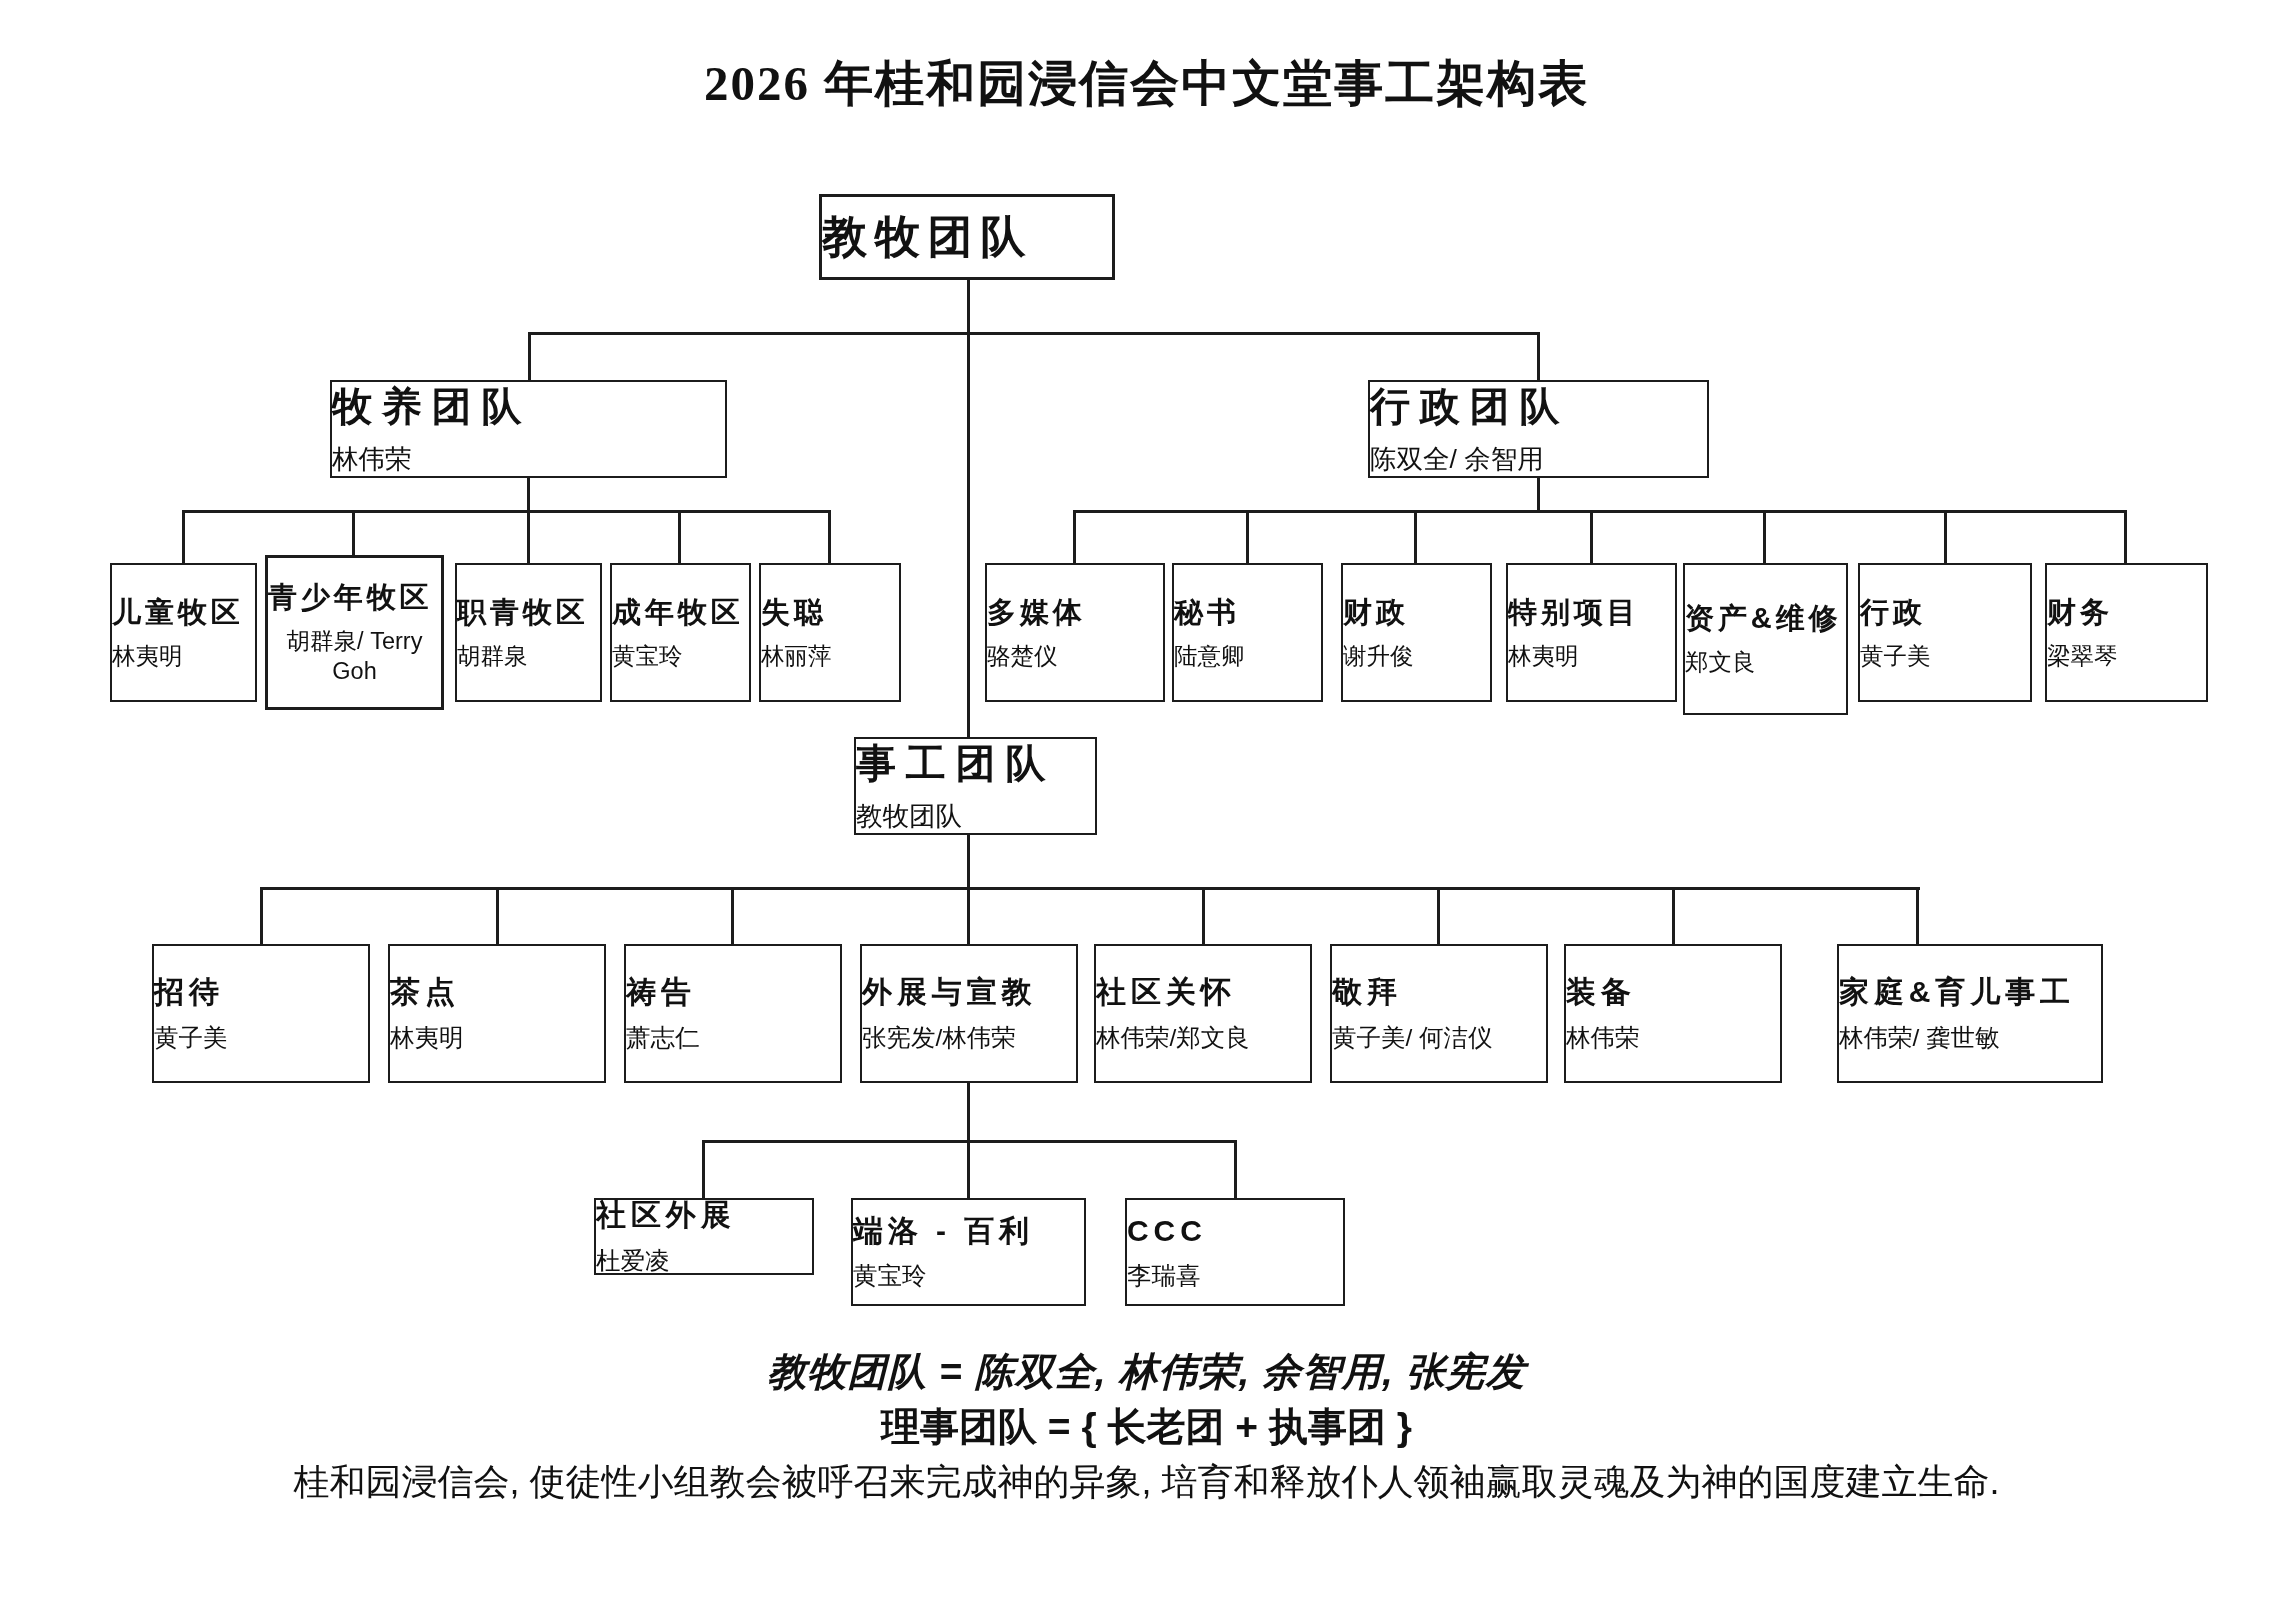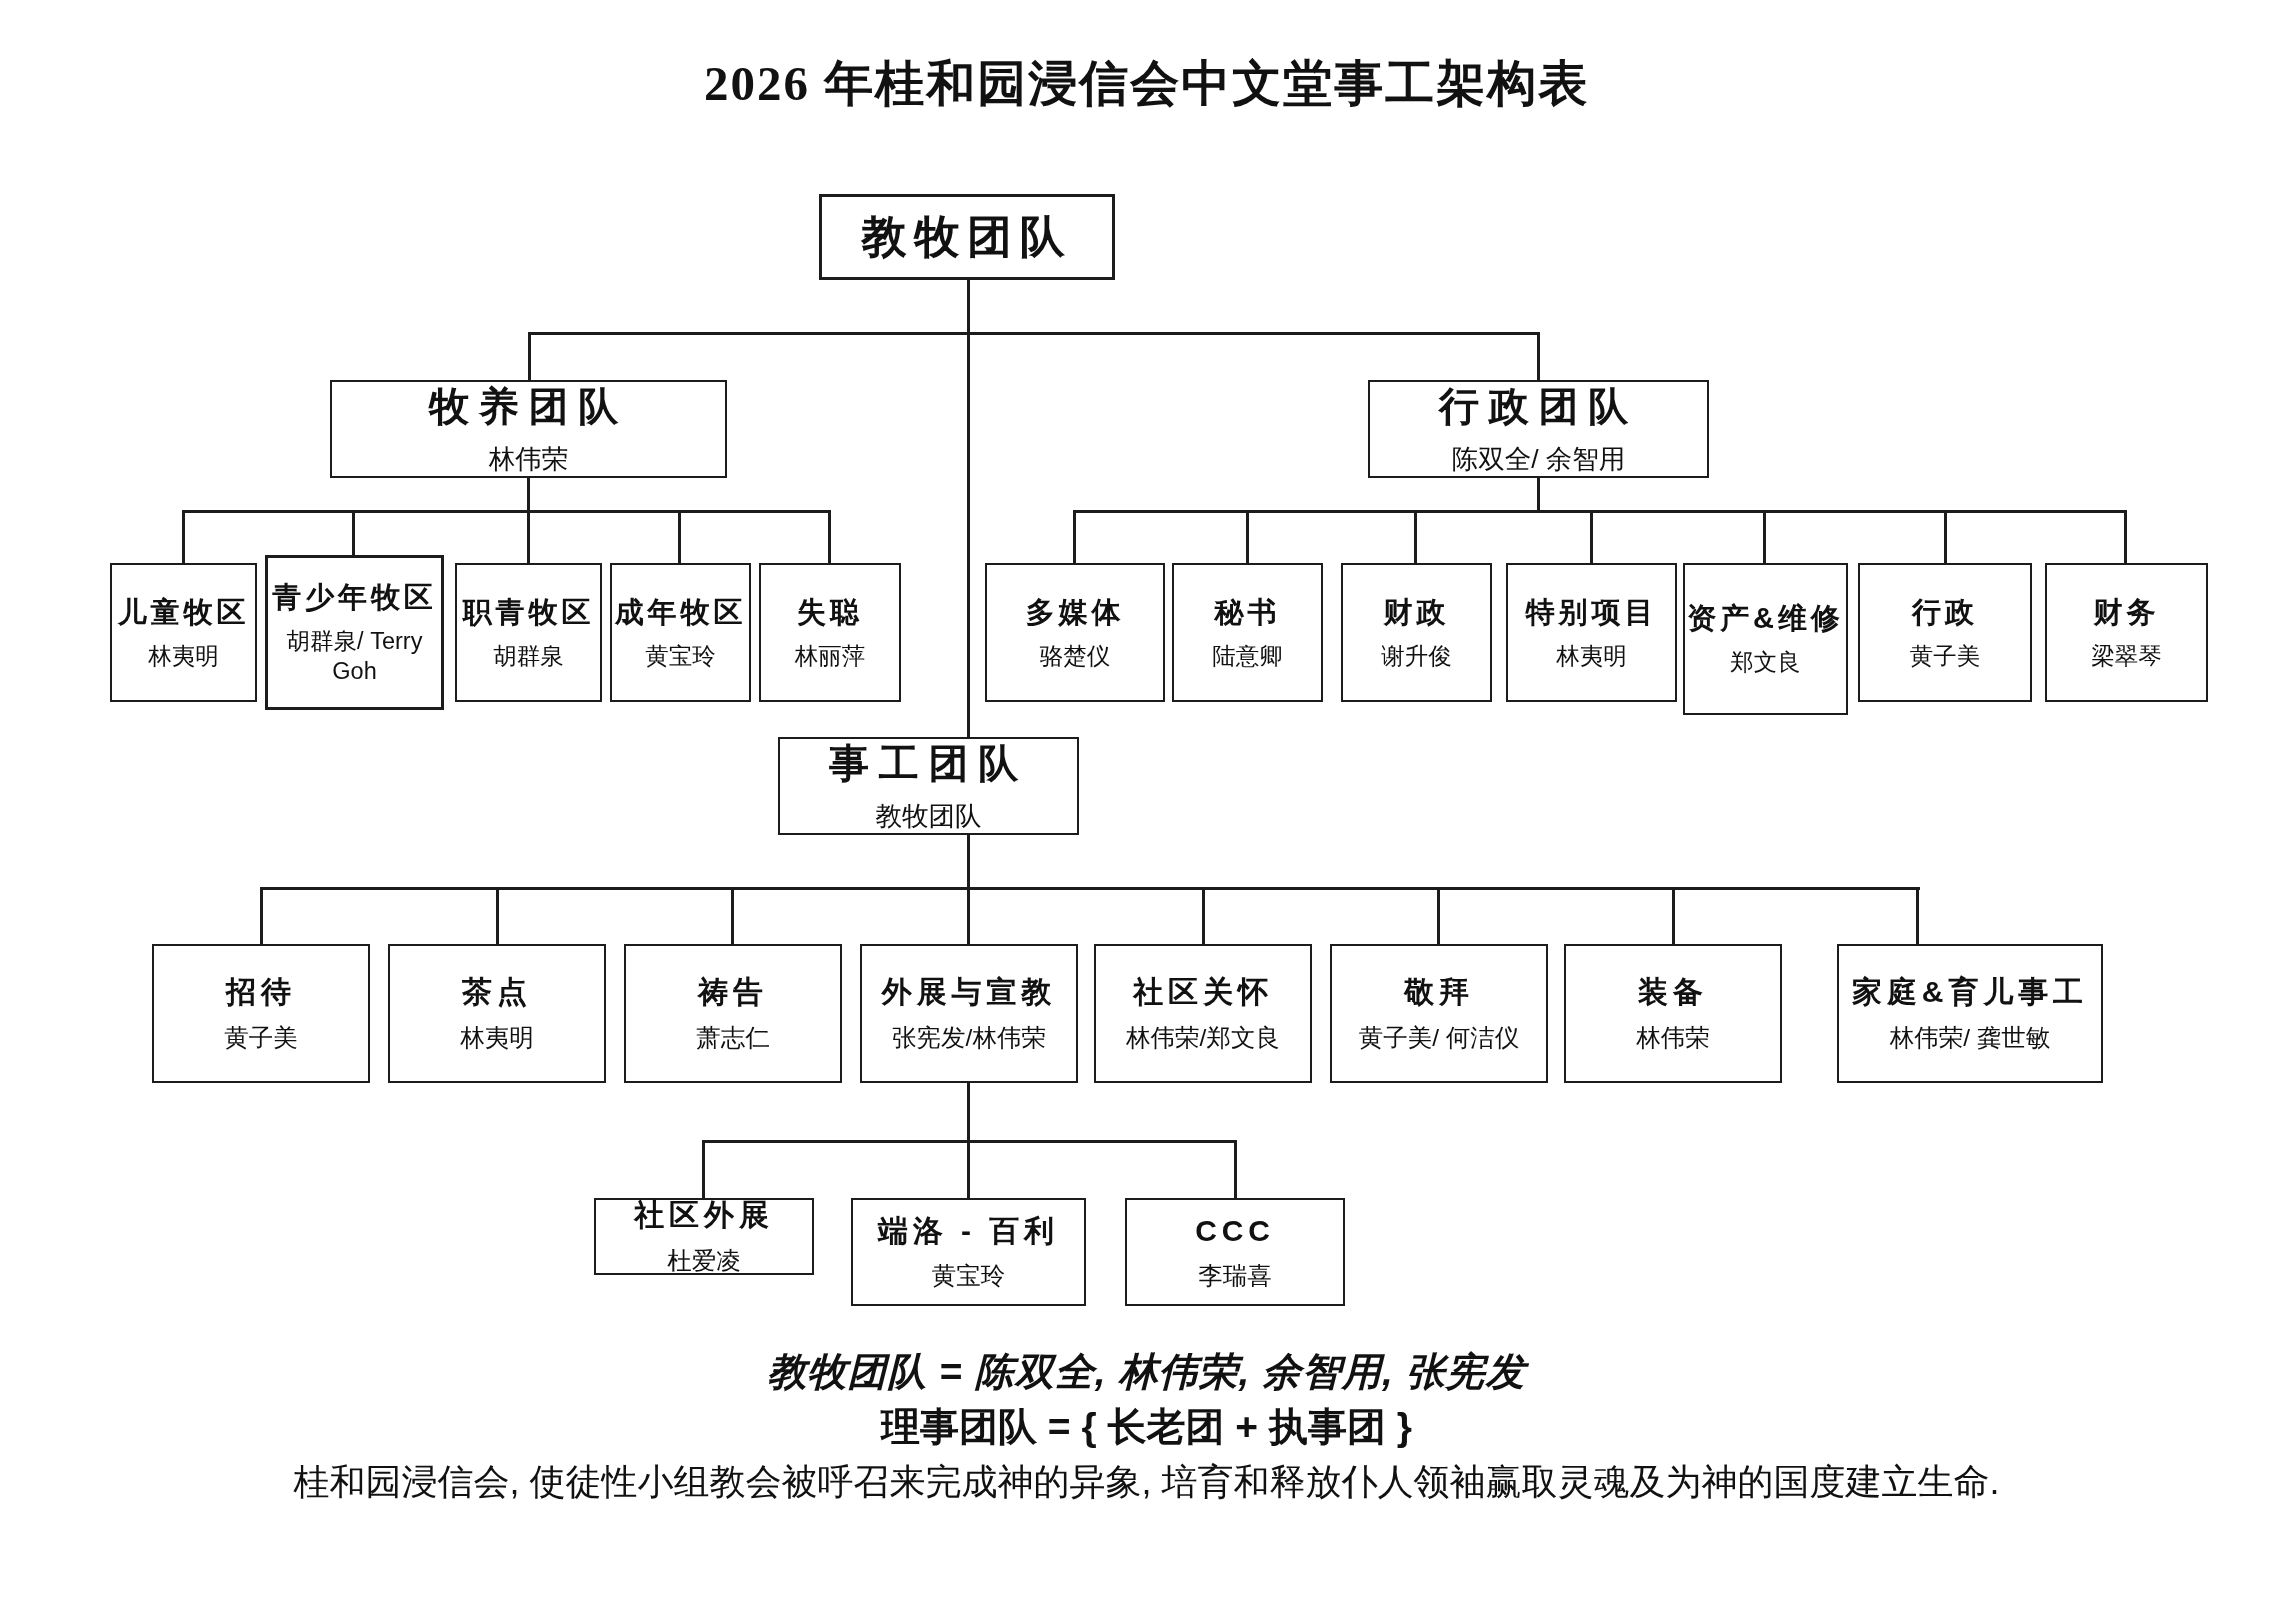--- a/index.html
+++ b/index.html
@@ -22,21 +22,21 @@
     font-size: 49px;
     letter-spacing: 2px;
   }
   .node {
     position: absolute;
     background: #ffffff;
     border: 2.9px solid #1c1c1c;
     box-sizing: border-box;
     display: flex;
     flex-direction: column;
-    align-items: center;
+    align-items: flex-start;
     justify-content: center;
     text-align: center;
     line-height: 1.25;
   }
   .node.lv1 { border-width: 3.9px; }
   .node-title { font-weight: bold; white-space: pre-wrap; }
   .node-name  { margin-top: 12px; white-space: pre-wrap; }
   .lv1 .node-title { font-size: 45px; letter-spacing: 7.8px; }
   .lv2 .node-title { font-size: 40px; letter-spacing: 9.8px; }
   .lv2 .node-name  { font-size: 26.5px; }
@@ -158,21 +158,21 @@
   </div>
   <div class="node lv3" style="left:1858px; top:563px; width:174px; height:139px">
     <div class="node-title">行政</div>
     <div class="node-name">黄子美</div>
   </div>
   <div class="node lv3" style="left:2045px; top:563px; width:163px; height:139px">
     <div class="node-title">财务</div>
     <div class="node-name">梁翠琴</div>
   </div>
 
-  <div class="node lv2" style="left:778px; top:737px; width:301px; height:98px">
+  <div class="node lv2" style="left:854px; top:737px; width:243px; height:98px">
     <div class="node-title">事工团队</div>
     <div class="node-name">教牧团队</div>
   </div>
 
   <div class="node lv5" style="left:152px; top:944px; width:218px; height:139px">
     <div class="node-title">招待</div>
     <div class="node-name">黄子美</div>
   </div>
   <div class="node lv5" style="left:388px; top:944px; width:218px; height:139px">
     <div class="node-title">茶点</div>

